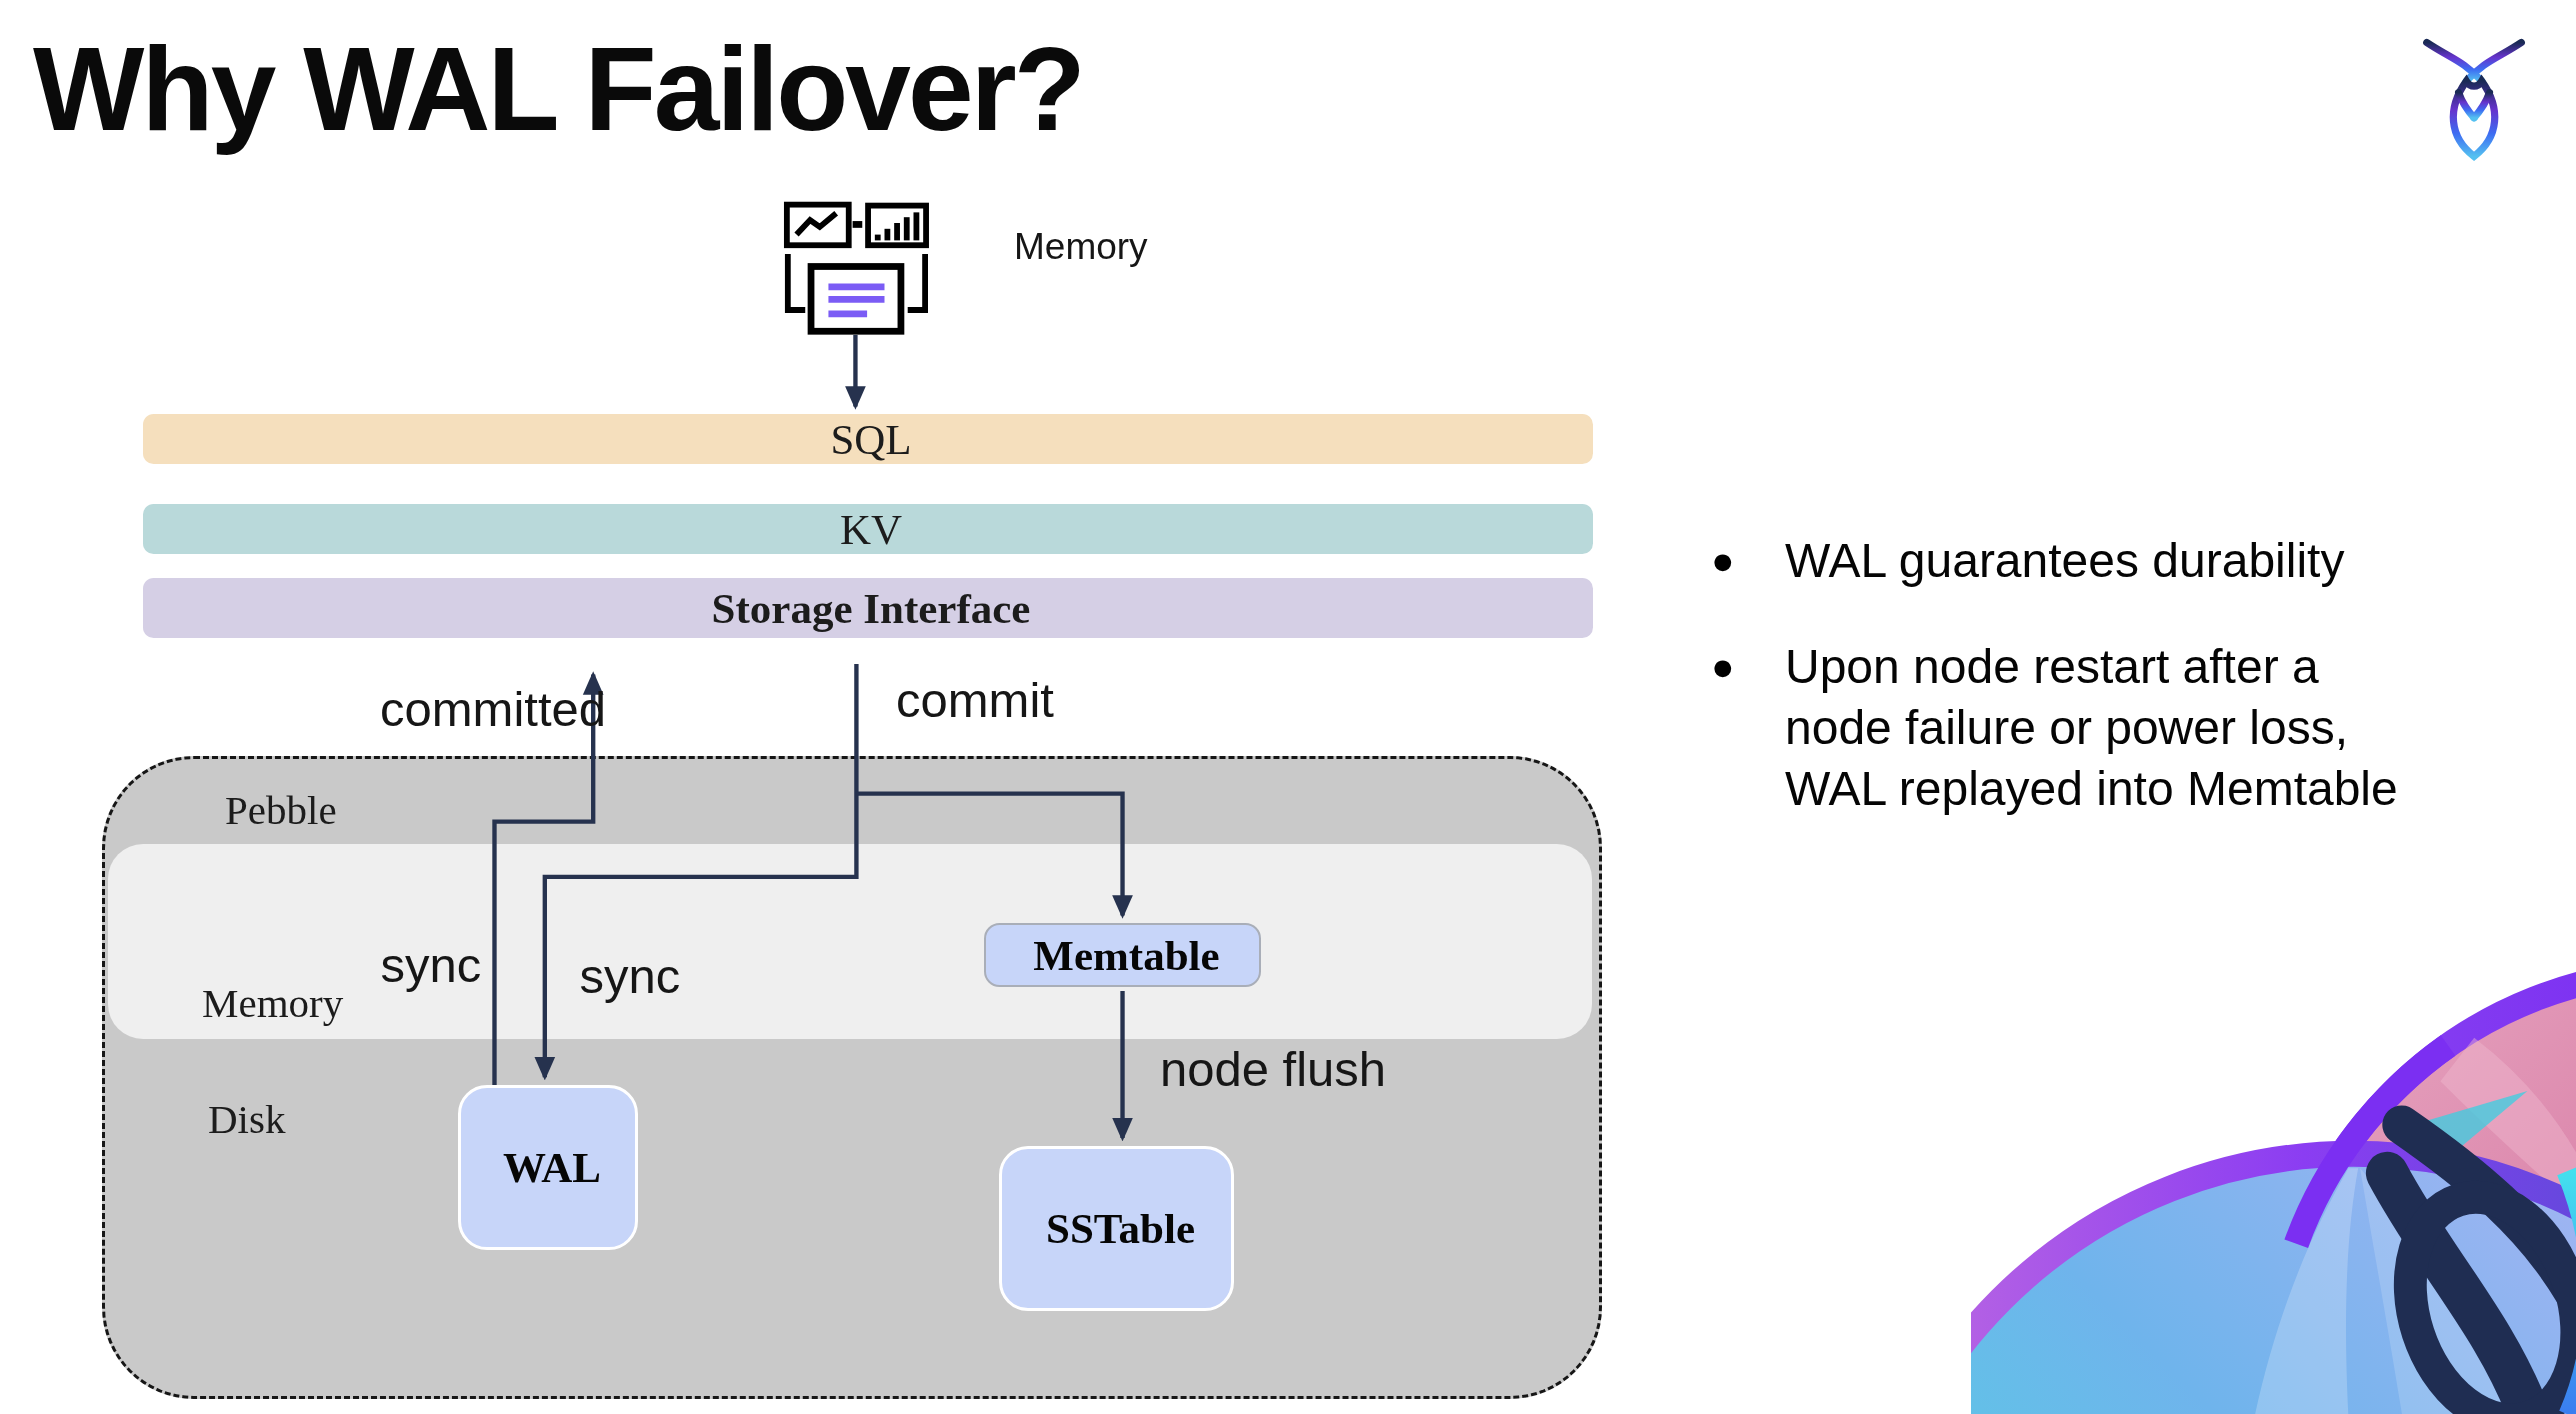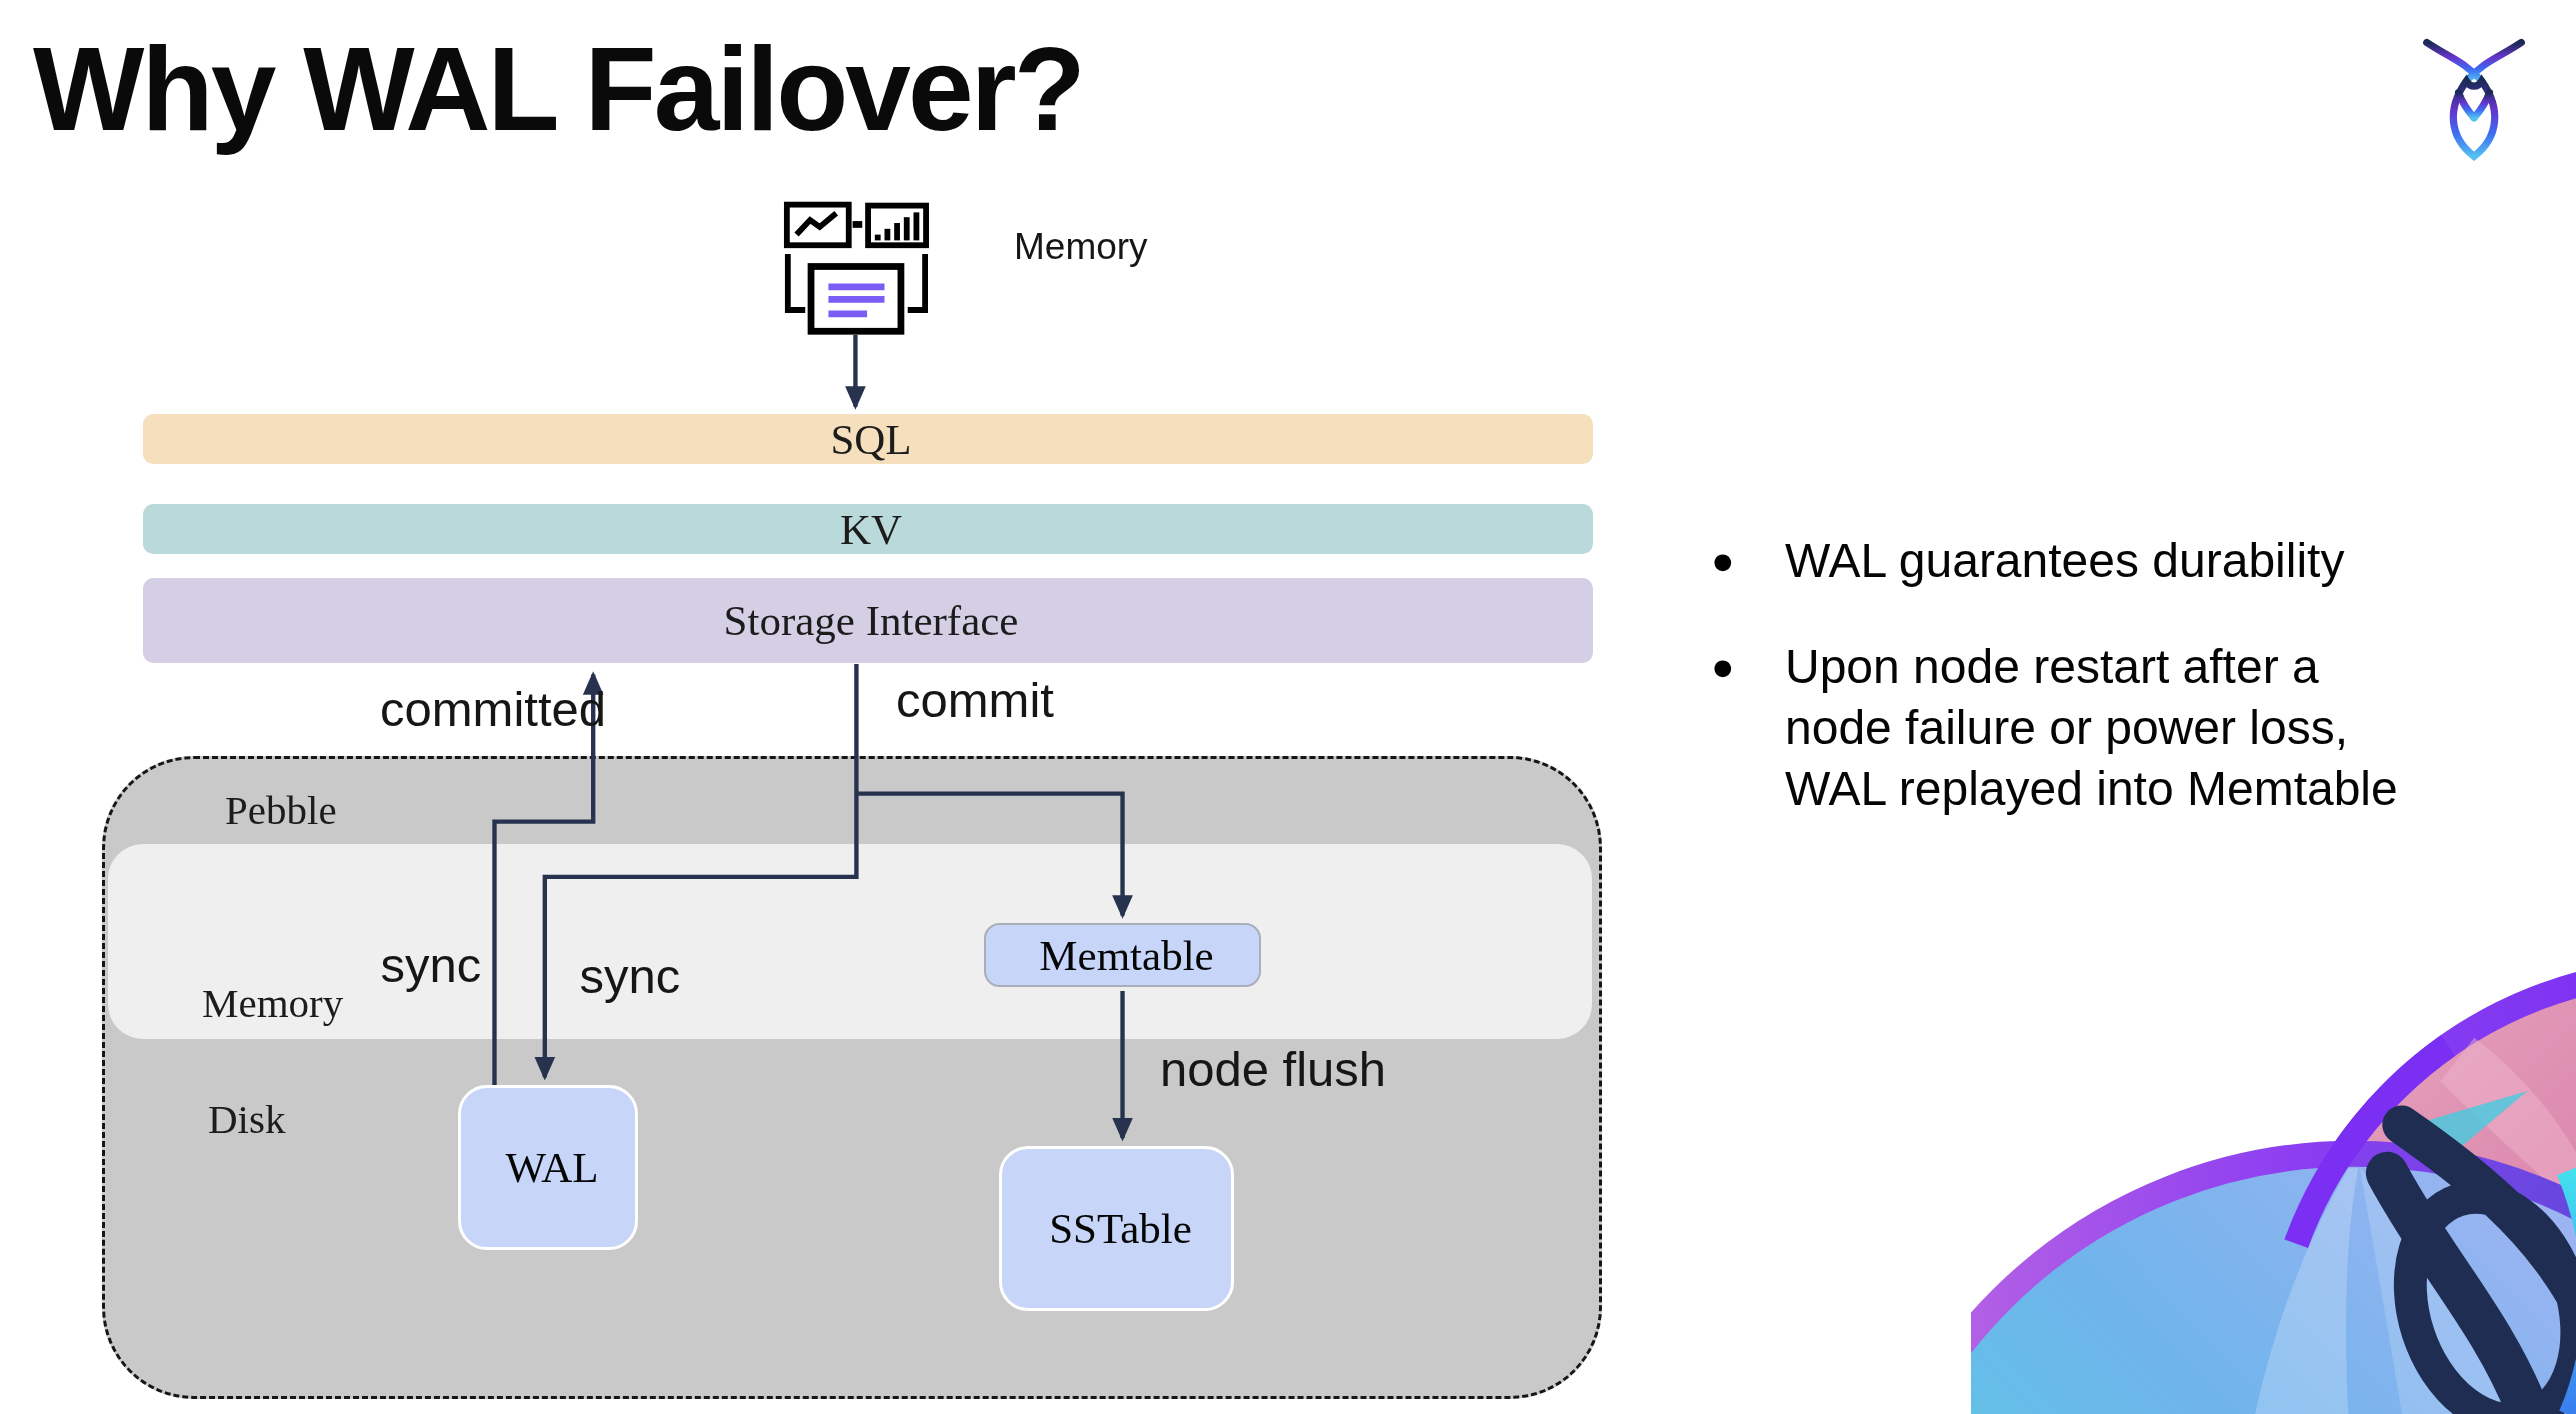--- a/index.html
+++ b/index.html
@@ -12,39 +12,39 @@
     left:33px;top:21px;font-size:118px;font-weight:bold;letter-spacing:-2.9px;
     color:#0a0a0a;white-space:nowrap;
   }
   
   .bar{
     left:143px;width:1444px;border-radius:10.6px;display:flex;align-items:center;justify-content:center;
     font-family:"Liberation Serif","DejaVu Serif",serif;font-size:43px;color:#1c1c1c;padding-left:6px;
   }
   .bar-sql{top:414px;height:50px;background:#f5dfbd;}
   .bar-kv{top:504px;height:50px;background:#b9d9da;}
-  .bar-storage{top:578px;height:85px;background:#d5cfe5;}
+  .bar-storage{top:578px;height:60px;background:#d5cfe5;font-weight:bold;}
   
   .pebble{
     left:102px;top:756px;width:1500px;height:643px;background:#c9c9c9;
     border:3.9px dashed #161616;border-radius:92px;box-sizing:border-box;z-index:1;
   }
   .memory-band{
     left:108px;top:844px;width:1484px;height:195px;background:#efefef;border-radius:35px;z-index:2;
   }
   .region-label{
     font-family:"Liberation Serif","DejaVu Serif",serif;font-size:41px;color:#1c1c1c;z-index:3;white-space:nowrap;
   }
   .lbl-pebble{left:225px;top:786px;}
   .lbl-memory{left:158px;top:979px;margin-left:44px;}
   .lbl-disk{left:208px;top:1095px;}
   
   .node{
     display:flex;align-items:center;justify-content:center;background:#c7d5f9;z-index:4;box-sizing:border-box;
-    font-family:"Liberation Serif","DejaVu Serif",serif;font-weight:normal;font-size:43px;color:#060606;padding-left:8px;
+    font-family:"Liberation Serif","DejaVu Serif",serif;font-weight:bold;font-size:43px;color:#060606;padding-left:8px;
   }
   .node-memtable{left:984px;top:923px;width:277px;height:64px;border:2.9px solid #a9aeb8;border-radius:15.5px;}
   .node-wal{left:458px;top:1085px;width:180px;height:165px;border:3.9px solid #ffffff;border-radius:29px;}
   .node-sstable{left:999px;top:1146px;width:235px;height:165px;border:3.9px solid #ffffff;border-radius:29px;}
   
   .edge-label{font-size:49px;color:#161616;z-index:6;white-space:nowrap;}
   .lbl-committed{left:493px;top:681px;transform:translateX(-50%);}
   .lbl-commit{left:975px;top:672px;transform:translateX(-50%);}
   .lbl-sync1{left:431px;top:937px;transform:translateX(-50%);}
   .lbl-sync2{left:630px;top:948px;transform:translateX(-50%);}

